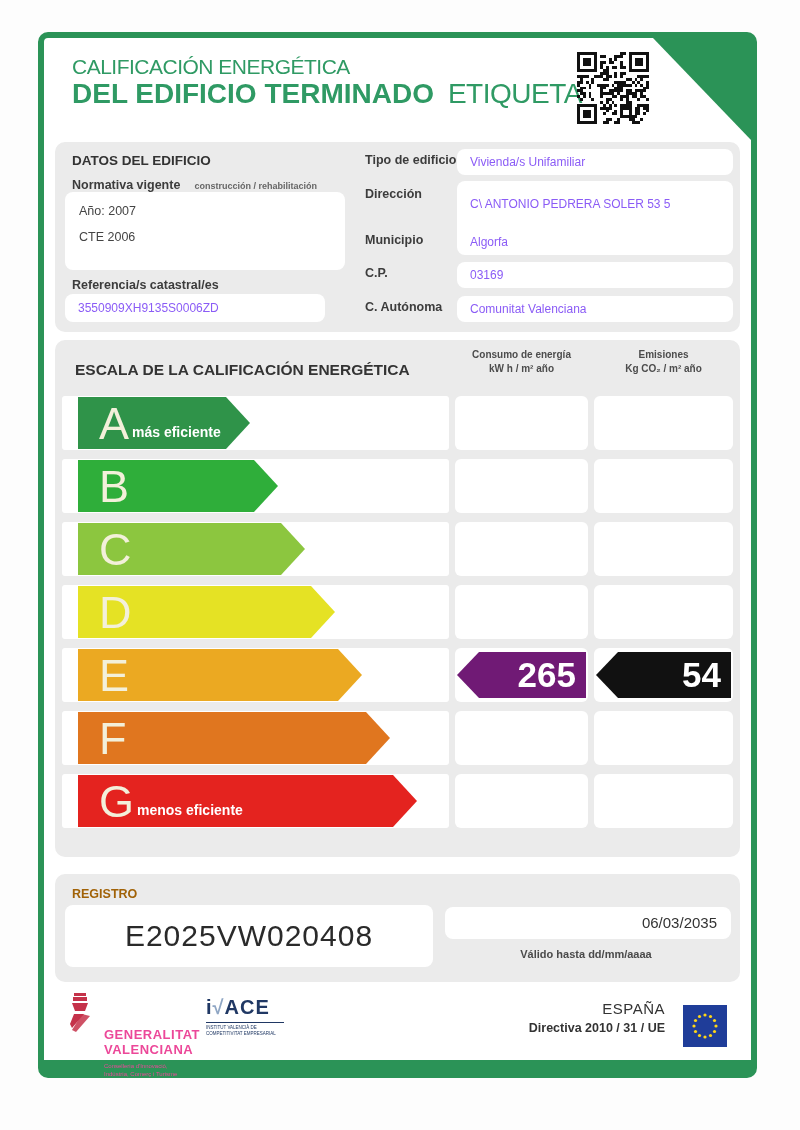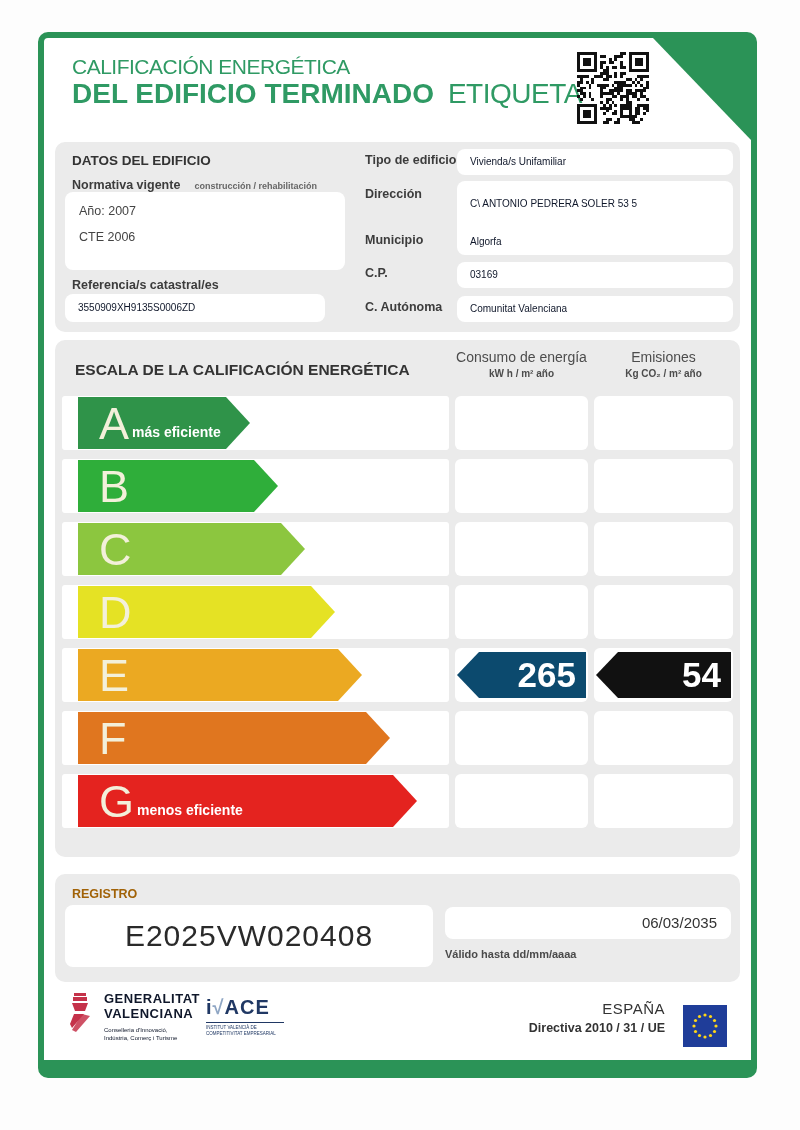--- a/index.html
+++ b/index.html
@@ -22,40 +22,40 @@
   .qr { position:absolute; left:532px; top:14px; width:74px; height:72px; }
 
   
   .panel { position:absolute; left:11px; width:685px; background:#ebebeb; border-radius:10px; }
   .datos-panel    { top:104px; height:190px; }
   .escala-panel   { top:302px; height:517px; }
   .registro-panel { top:836px; height:108px; }
 
   .lbl  { font-weight:bold; font-size:12.5px; color:#3c3c3c; }
   .box  { background:#fff; border-radius:8px; position:absolute; }
-  .val  { font-size:10px; color:#0f172a; }
+  .val  { font-size:12px; color:#8b5cf6; }
 
   
   .datos-heading { position:absolute; left:17px; top:11px; font-size:13.5px; font-weight:bold; color:#333; }
   .normativa-row { position:absolute; left:17px; top:33px; white-space:nowrap; }
   .normativa-note { font-size:9px; font-weight:bold; color:#666; margin-left:14px; }
   .box-normativa { left:10px; top:50px; width:280px; height:78px; padding:12px 0 0 14px; }
   .box-normativa div { font-size:12.5px; color:#444; }
   .box-normativa div + div { margin-top:12px; }
   .ref-label { position:absolute; left:17px; top:136px; }
   .box-ref { left:10px; top:152px; width:260px; height:28px; line-height:28px; padding-left:13px; }
 
   
   .flabel { position:absolute; left:310px; }
   .fbox   { left:402px; width:276px; line-height:26px; height:26px; padding-left:13px; overflow:hidden; }
 
   
   .escala-heading { position:absolute; left:20px; top:21px; font-size:15.5px; font-weight:bold; color:#333; }
   .col-head { position:absolute; text-align:center; color:#4c4c4c; }
-  .col-head .t { font-size:14px; font-weight:normal; }
+  .col-head .t { font-size:10px; font-weight:bold; }
   .col-head .u { font-size:10px; font-weight:bold; margin-top:3px; }
   .col-head.consumo { left:400px; top:9px; width:133px; }
   .col-head.emis    { left:539px; top:9px; width:139px; }
 
   .rows { position:absolute; left:0; top:56px; width:100%; }
   .scale-row { display:flex; height:54px; margin:0 7px 9px 7px; }
   .arrow-zone { width:387px; background:#fff; border-radius:3px; margin-right:6px; position:relative; }
   .cell { background:#fff; border-radius:6px; position:relative; }
   .cell.consumo { width:133px; margin-right:6px; }
   .cell.emis    { width:139px; }
@@ -71,21 +71,21 @@
                clip-path:polygon(22px 0, 100% 0, 100% 100%, 22px 100%, 0 50%);
                display:flex; align-items:center; justify-content:flex-end;
                padding-right:10px; color:#fff; font-size:35px; font-weight:bold; }
 
   
   .registro-heading { position:absolute; left:17px; top:13px; font-size:12.5px; font-weight:bold; color:#a16207; }
   .box-code { left:10px; top:31px; width:368px; height:62px; display:flex; align-items:center; justify-content:center;
               font-size:30px; color:#2a2a2a; letter-spacing:1px; }
   .box-date { left:390px; top:33px; width:286px; height:32px; line-height:32px; text-align:right;
               padding-right:14px; font-size:15px; color:#333; }
-  .valid-label { position:absolute; left:390px; top:74px; width:286px; text-align:left;
+  .valid-label { position:absolute; left:390px; top:74px; width:286px; text-align:center;
                  font-size:11px; font-weight:bold; color:#4a4a4a; padding-right:4px; }
 
   
   .gv-logo { position:absolute; left:24px; top:954px; display:flex; }
   .gv-text { margin-left:8px; }
   .gv-name { font-size:13px; font-weight:bold; letter-spacing:0.5px; line-height:1.15; }
   .gv-sub  { font-size:6px; margin-top:5px; line-height:1.3; }
   .ivace { position:absolute; left:162px; top:958px; }
   .ivace-name { font-size:20px; font-weight:bold; color:#203864; letter-spacing:1px; }
   .ivace-name .tick { color:#8fa6c4; }
@@ -404,21 +404,21 @@
           <div class="cell emis"></div>
         </div>
 
         <div class="scale-row">
           <div class="arrow-zone">
             <div class="arrow w-e" style="background-color: rgb(235, 169, 34);">
               <span class="letter">E</span>
             </div>
           </div>
           <div class="cell consumo">
-            <div class="val-arrow" style="background-color: #0c4a6e; text-align: right;">
+            <div class="val-arrow" style="background-color: #701a75; text-align: right;">
               <span>265</span>
             </div>
           </div>
           <div class="cell emis">
             <div class="val-arrow" style="background-color: rgb(17, 17, 17);">
               <span>54</span>
             </div>
           </div>
         </div>
 
@@ -455,21 +455,21 @@
     <div class="gv-logo">
       <svg width="28" height="48" viewBox="0 0 28 48">
         <g fill="#c5324a">
           <rect x="6" y="1" width="12" height="3"></rect>
           <rect x="5" y="5" width="14" height="4"></rect>
           <path d="M4 11 h16 l-3 8 h-10 z"></path>
           <path d="M6 22 l10 0 -12 14 -2 -4 z"></path>
           <path d="M14 22 l8 2 -14 16 -4 -2 z" opacity="0.85"></path>
         </g>
       </svg>
-      <div class="gv-text" style="color: #0f172a;">
+      <div class="gv-text" style="color: #ec4899; margin-top: 36px;">
         <div class="gv-name">GENERALITAT</div>
         <div class="gv-name">VALENCIANA</div>
         <div class="gv-sub">
           <div>Conselleria d'Innovació,</div>
           <div>Indústria, Comerç i Turisme</div>
         </div>
       </div>
     </div>
 
     <div class="ivace">

